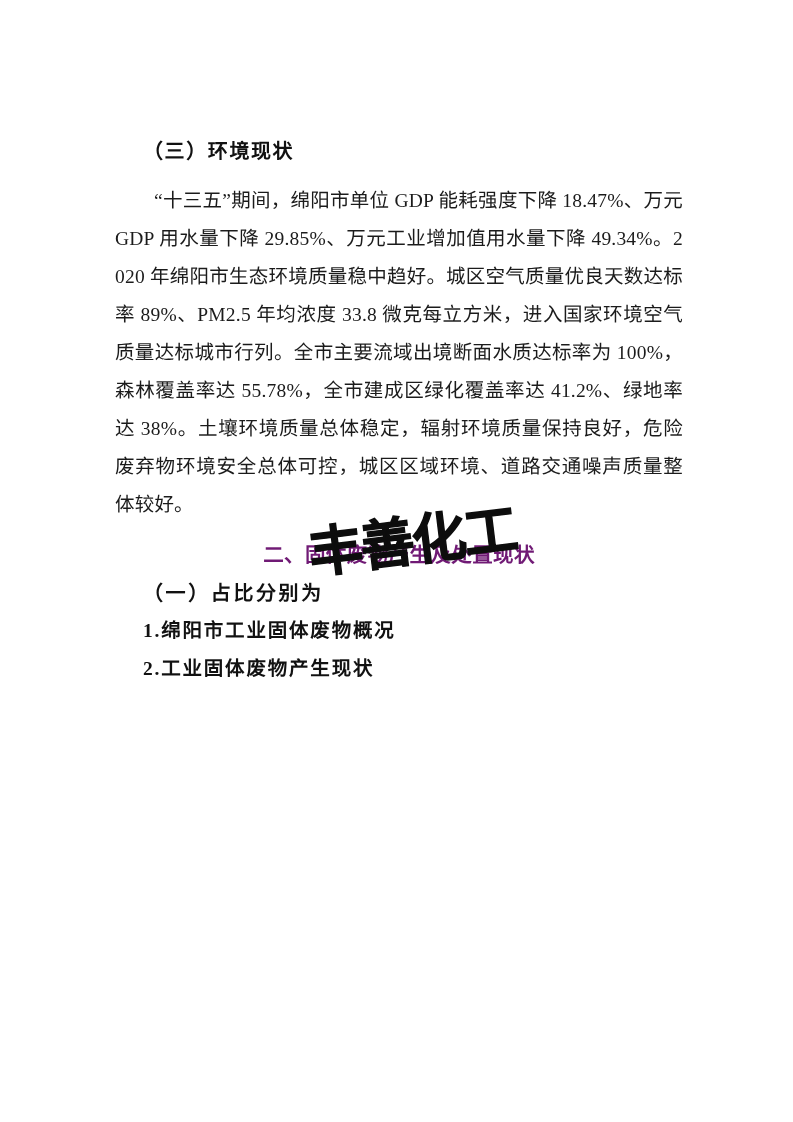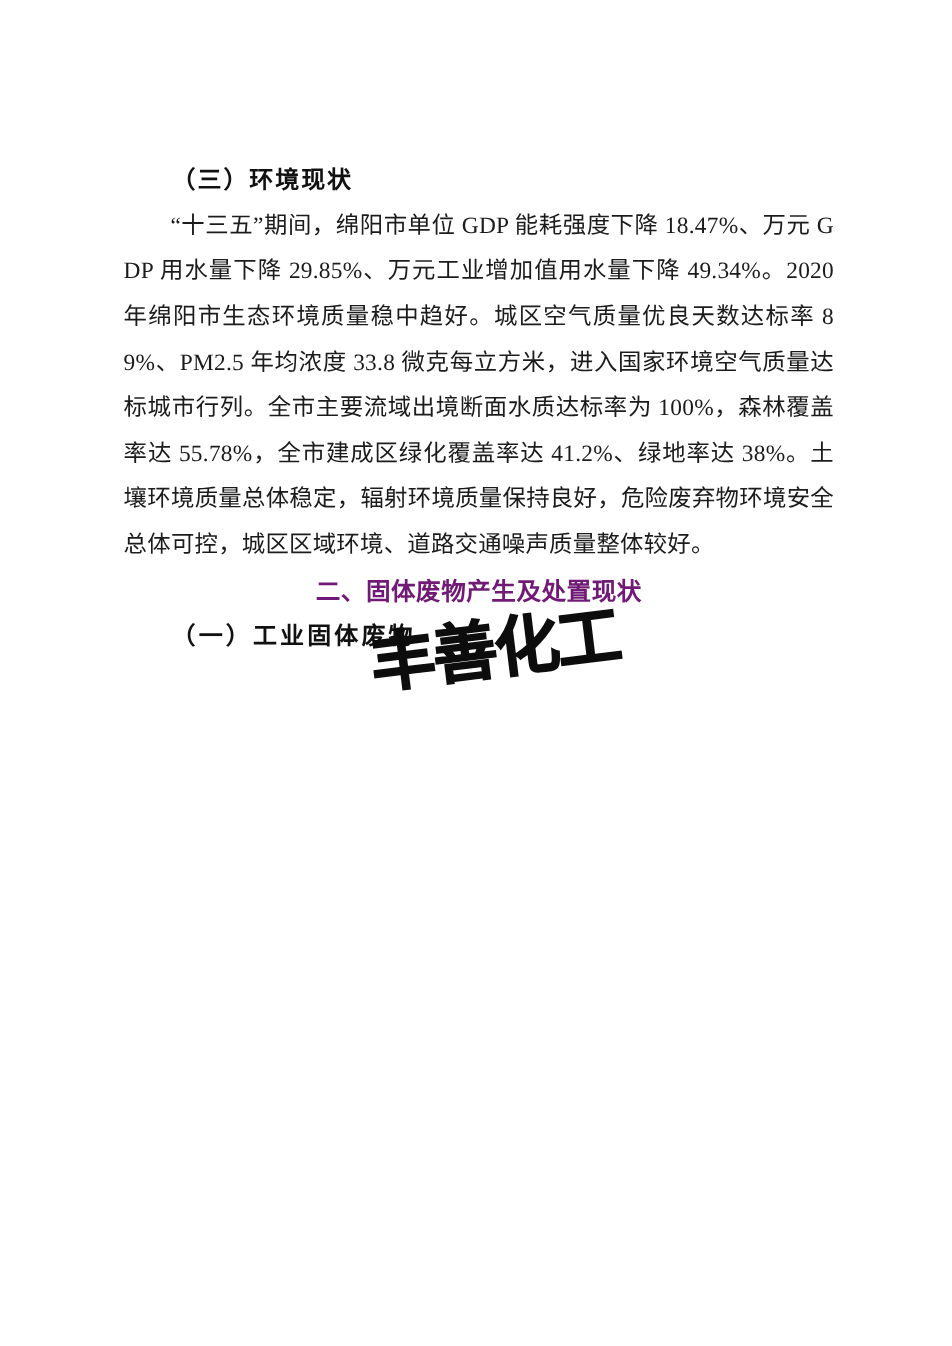--- a/index.html
+++ b/index.html
@@ -75,21 +75,21 @@
     text-indent: 40px;
     white-space: nowrap;
   }
 
   
   .para {
     font-family: "Liberation Serif", "DejaVu Serif", serif;
     font-size: 19.5px;
     line-height: 38px;
     color: #1b1b1b;
-    margin: 0;
+    margin: 12px;
     text-align: justify;
     text-justify: inter-ideograph;
     text-indent: 39px;
     letter-spacing: 0.2px;
     word-break: break-all;
   }
 
   
   .watermark {
     position: absolute;
@@ -126,24 +126,26 @@
 <div class="page">
 
   <div class="content">
 
     <h2 class="h-sub-alt">（三）环境现状</h2>
 
     <p class="para">“十三五”期间，绵阳市单位 GDP 能耗强度下降 18.47%、万元 GDP 用水量下降 29.85%、万元工业增加值用水量下降 49.34%。2020 年绵阳市生态环境质量稳中趋好。城区空气质量优良天数达标率 89%、PM2.5 年均浓度 33.8 微克每立方米，进入国家环境空气质量达标城市行列。全市主要流域出境断面水质达标率为 100%，森林覆盖率达 55.78%，全市建成区绿化覆盖率达 41.2%、绿地率达 38%。土壤环境质量总体稳定，辐射环境质量保持良好，危险废弃物环境安全总体可控，城区区域环境、道路交通噪声质量整体较好。</p>
 
     <h2 class="h-section">二、固体废物产生及处置现状</h2>
 
-    <h3 class="h-sub">（一）工业固体废物</h3>
+    <h3 class="h-sub">（一）占比分别为</h3>
+
+    <h4 class="h-num">1.绵阳市工业固体废物概况</h4>
 
 
-
+    <h4 class="h-num">2.工业固体废物产生现状</h4>
 
   </div>
 
   <div class="watermark">丰善化工</div>
 
   <div class="page-number">－ 10 －</div>
 
 </div>
 
 </body></html>

